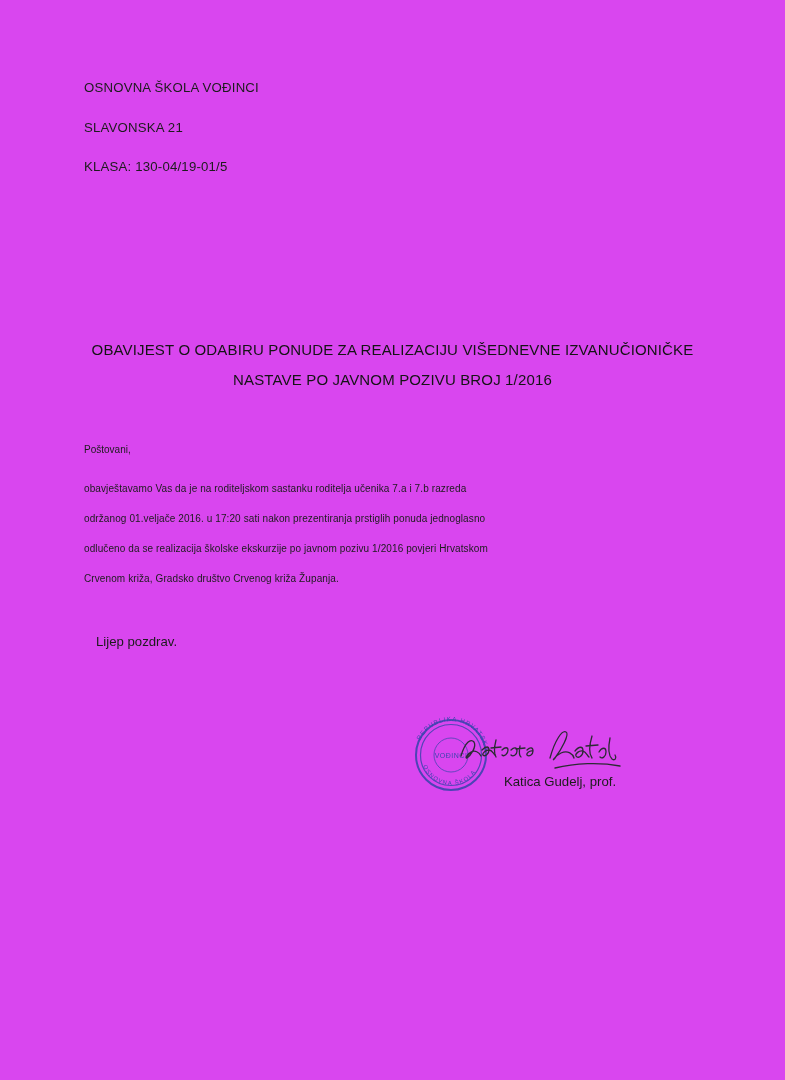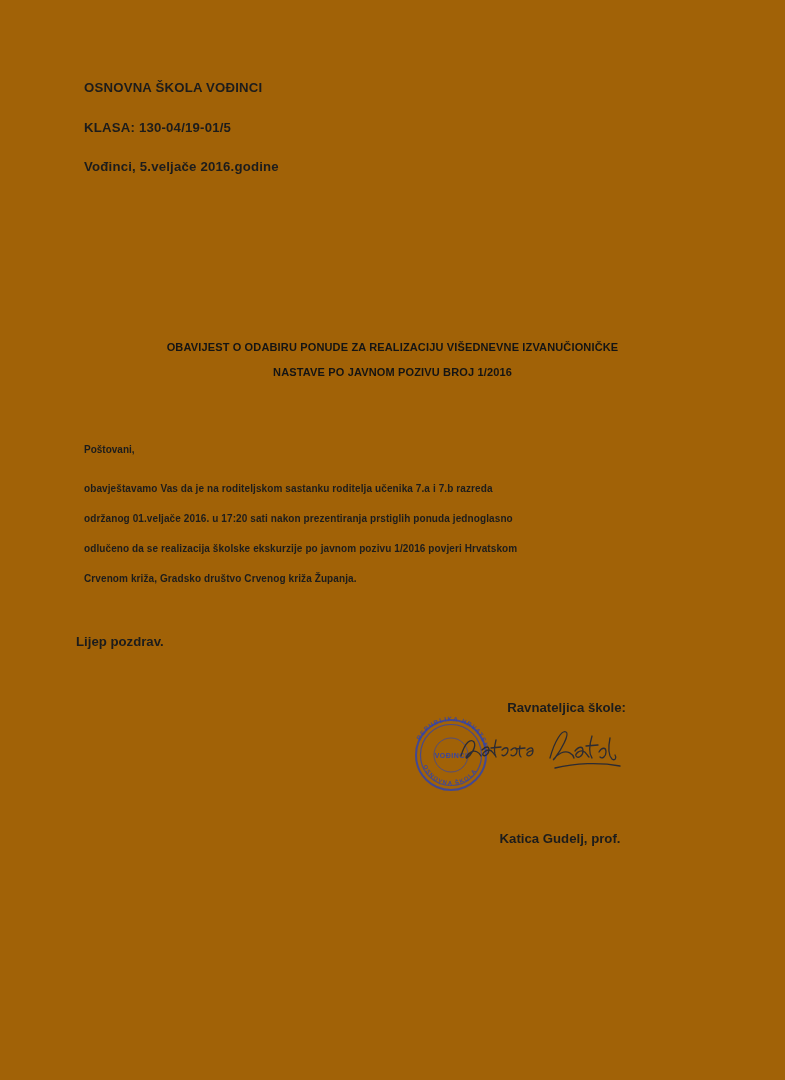--- a/index.html
+++ b/index.html
@@ -11,22 +11,21 @@
     width: 785px;
     height: 1080px;
     position: relative;
     font-family: "Liberation Sans", sans-serif;
     color: #1a1a1a;
     overflow: hidden;
   }
   .page {
     position: absolute;
     inset: 0;
-    background: #a16207;
-    font-weight: bold;
+    background: #d946ef;
   }
   .header-block {
     position: absolute;
     left: 84px;
     top: 80px;
     width: 560px;
   }
   .header-line {
     font-size: 13.2px;
     line-height: 1.25;
@@ -35,21 +34,21 @@
     color: #1c1c1c;
   }
   .title-block {
     position: absolute;
     left: 60px;
     top: 340px;
     width: 665px;
     text-align: center;
   }
   .title-line {
-    font-size: 11px;
+    font-size: 15px;
     line-height: 1.35;
     margin-bottom: 10px;
     letter-spacing: 0.15px;
     color: #141414;
   }
   .salutation {
     position: absolute;
     left: 84px;
     top: 444px;
     font-size: 10px;
@@ -63,42 +62,42 @@
   }
   .body-line {
     font-size: 10px;
     line-height: 1.30;
     margin-bottom: 17px;
     letter-spacing: 0.1px;
     color: #1c1c1c;
   }
   .closing {
     position: absolute;
-    left: 76px;
+    left: 96px;
     top: 634px;
     font-size: 13.2px;
     color: #1c1c1c;
   }
   .signature-area {
     position: absolute;
     left: 400px;
     top: 700px;
     width: 310px;
   }
   .sig-role {
     font-size: 13.2px;
     text-align: right;
     padding-right: 84px;
     color: #1c1c1c;
   }
   .sig-name {
     font-size: 13.2px;
     text-align: center;
     padding-left: 10px;
-    margin-top: 116px;
+    margin-top: 74px;
     color: #1c1c1c;
   }
   .stamp {
     position: absolute;
     left: 408px;
     top: 712px;
     width: 86px;
     height: 86px;
   }
   .stamp svg { display: block; }
@@ -112,42 +111,41 @@
   }
   .handwriting svg { display: block; }
 </style>
 </head>
 <body>
 
 <div class="page">
 
   <div class="header-block">
     <div class="header-line">OSNOVNA ŠKOLA VOĐINCI</div>
+    <div class="header-line">SLAVONSKA 21</div>
     <div class="header-line">KLASA: 130-04/19-01/5</div>
-    <div class="header-line">Vođinci, 5.veljače 2016.godine</div>
   </div>
 
   <div class="title-block">
     <div class="title-line">OBAVIJEST O ODABIRU PONUDE ZA REALIZACIJU VIŠEDNEVNE IZVANUČIONIČKE</div>
     <div class="title-line">NASTAVE PO JAVNOM POZIVU BROJ 1/2016</div>
   </div>
 
   <div class="salutation">Poštovani,</div>
 
   <div class="body-block">
     <div class="body-line">obavještavamo Vas da je na roditeljskom sastanku roditelja učenika 7.a i 7.b razreda</div>
     <div class="body-line">održanog 01.veljače 2016. u 17:20 sati nakon prezentiranja prstiglih ponuda jednoglasno</div>
     <div class="body-line">odlučeno da se realizacija školske ekskurzije po javnom pozivu 1/2016 povjeri Hrvatskom</div>
     <div class="body-line">Crvenom križa, Gradsko društvo Crvenog križa Županja.</div>
   </div>
 
   <div class="closing">Lijep pozdrav.</div>
 
   <div class="signature-area">
-    <div class="sig-role">Ravnateljica škole:</div>
     <div class="sig-name">Katica Gudelj, prof.</div>
   </div>
 
   <div class="stamp">
     <svg width="86" height="86" viewBox="0 0 86 86">
       <defs>
         <path id="outerArc" d="M 43,43 m -34,0 a 34,34 0 1,1 68,0 a 34,34 0 1,1 -68,0"></path>
         <path id="bottomArc" d="M 43,43 m -30,0 a 30,30 0 0,0 60,0"></path>
       </defs>
       <circle cx="43" cy="43" r="35" fill="none" stroke="#3344aa" stroke-width="2" opacity="0.85"></circle>

